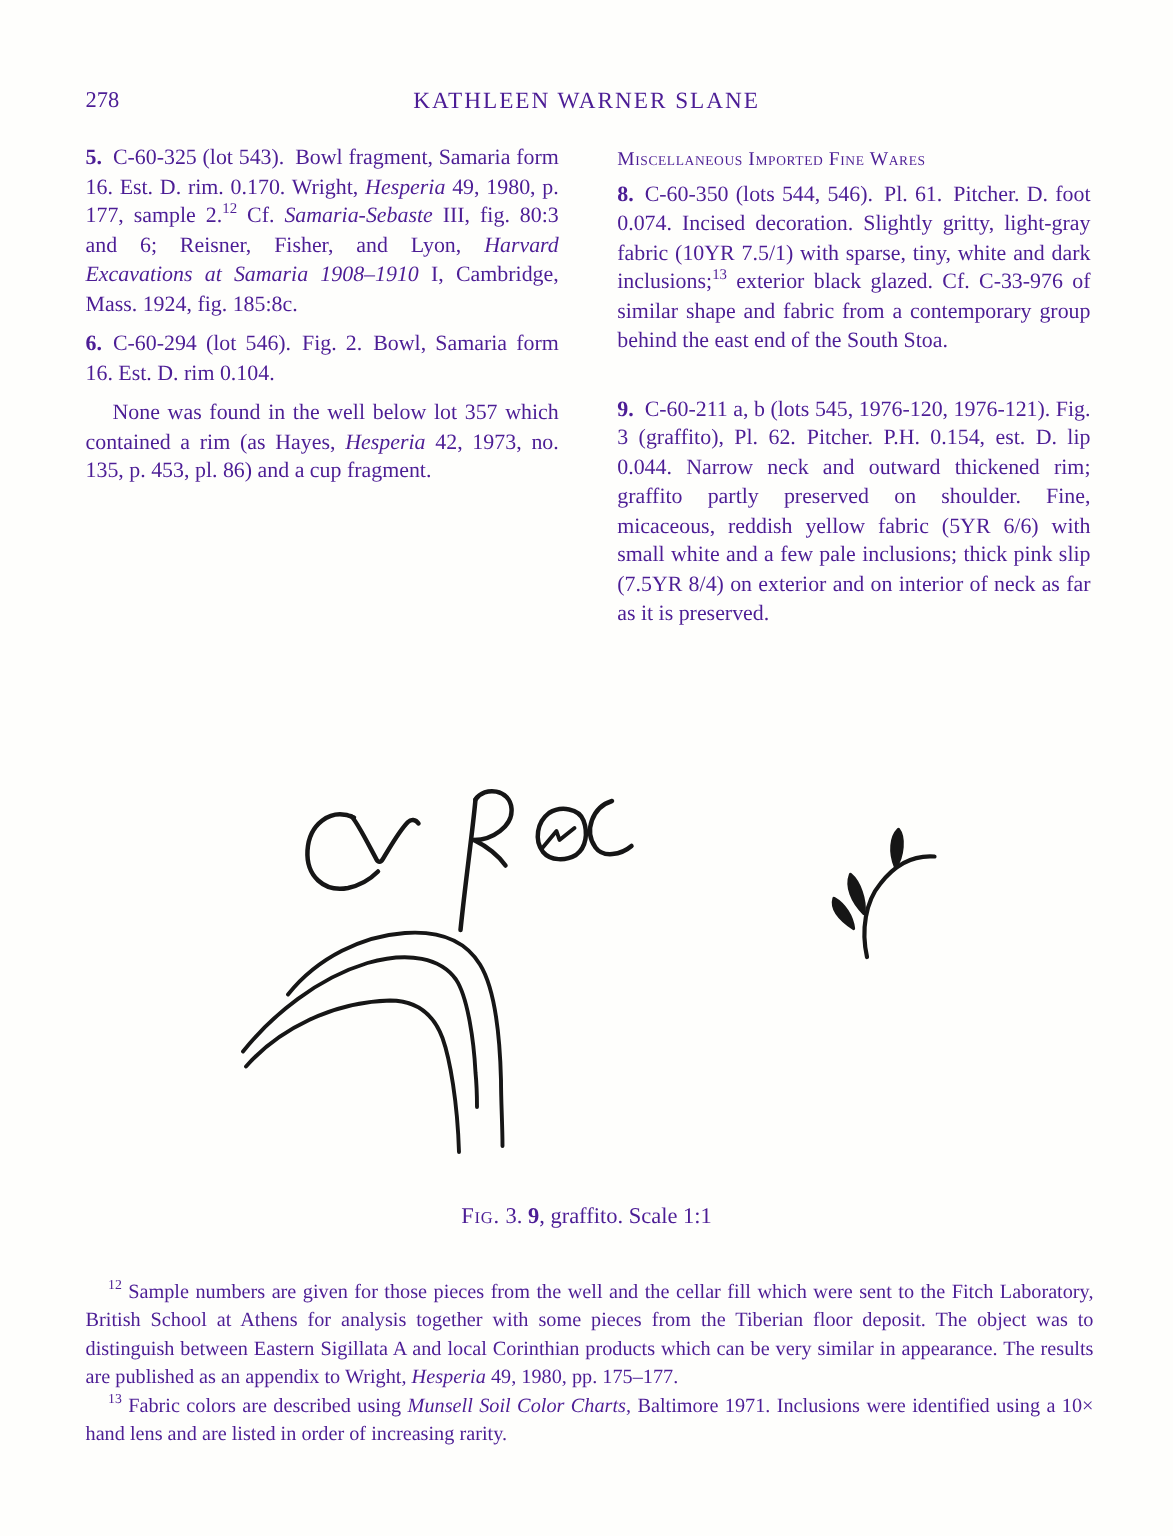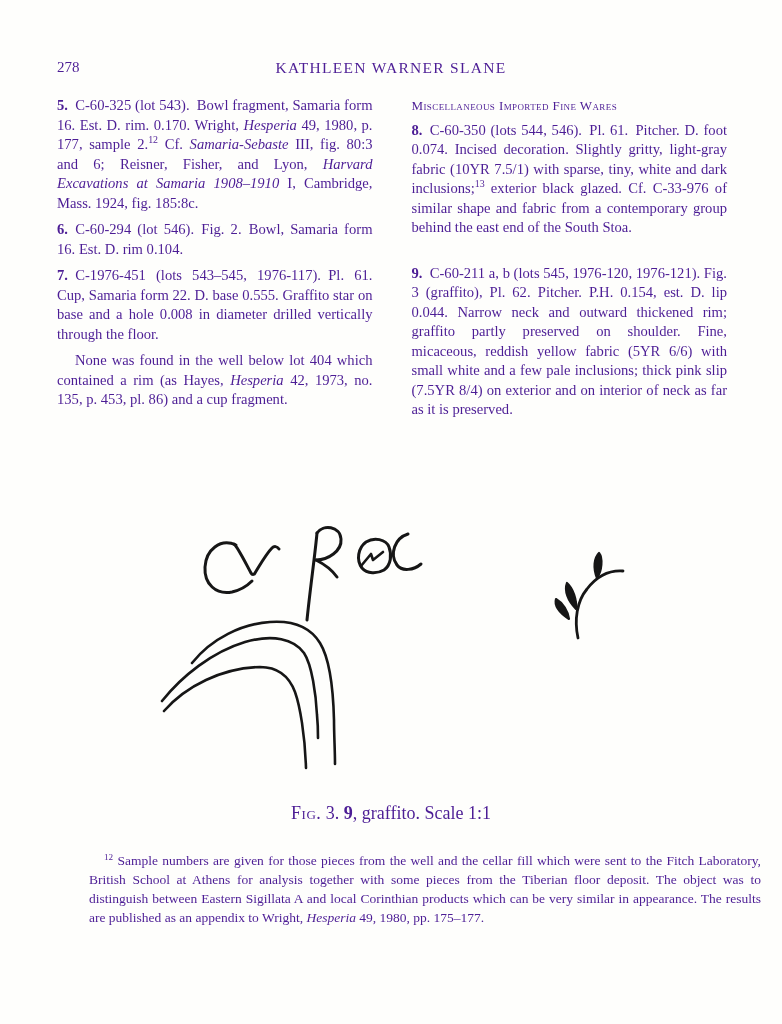--- a/index.html
+++ b/index.html
@@ -25,43 +25,42 @@
   .sc-heading.spaced-top{margin-top:15px;}
   .indent-para{margin:0;text-indent:18px;}
   .seg-b{font-weight:bold;}
   .seg-i{font-style:italic;}
   .seg-sup{vertical-align:super;font-size:0.68em;line-height:0;}
   .seg-sc{font-variant:small-caps;letter-spacing:0.5px;}
   .figure-area{position:absolute;left:140px;top:480px;width:500px;height:320px;}
   .figure-area svg{display:block;width:100%;height:100%;}
   .figure-caption{
     position:absolute;left:0;right:0;top:803px;text-align:center;
-    font-size:18px;
+    font-size:15px;
   }
   .footnotes{
     position:absolute;left:57px;top:851px;width:672px;
-    font-size:13.5px;line-height:19px;text-align:justify;margin-left:32px;
+    font-size:13.5px;line-height:19px;text-align:justify;
   }
   .footnote{margin:0;text-indent:15px;}
 </style>
 </head>
 <body>
 
 <div class="page">
 
   <div class="page-number">278</div>
   <div class="running-head">KATHLEEN WARNER SLANE</div>
 
   <div class="columns">
 
     <div class="col">
       <p class="entry"><span class="seg-b">5.</span><span> C-60-325 (lot 543). Bowl fragment, Samaria form 16. Est. D. rim. 0.170. Wright, </span><span class="seg-i">Hesperia</span><span> 49, 1980, p. 177, sample 2.</span><span class="seg-sup">12</span><span> Cf. </span><span class="seg-i">Samaria-Sebaste</span><span> III, fig. 80:3 and 6; Reisner, Fisher, and Lyon, </span><span class="seg-i">Harvard Excavations at Samaria 1908–1910</span><span> I, Cambridge, Mass. 1924, fig. 185:8c.</span></p>
       <p class="entry"><span class="seg-b">6.</span><span> C-60-294 (lot 546). Fig. 2. Bowl, Samaria form 16. Est. D. rim 0.104.</span></p>
-      <p class="entry"><span class="seg-b">7.</span><span> C-1976-451 (lots 543–545, 1976-117). Pl. 61. Cup, Samaria form 22. D. base 0.555. Graffito star on base and a hole 0.008 in diameter drilled vertically through the floor.</span></p>
-      <p class="indent-para"><span>None was found in the well below lot 404 which contained a rim (as Hayes, </span><span class="seg-i">Hesperia</span><span> 42, 1973, no. 135, p. 453, pl. 86) and a cup fragment.</span></p>
+      <p class="indent-para"><span>None was found in the well below lot 357 which contained a rim (as Hayes, </span><span class="seg-i">Hesperia</span><span> 42, 1973, no. 135, p. 453, pl. 86) and a cup fragment.</span></p>
     </div>
 
     <div class="col">
       <h3 class="sc-heading">Miscellaneous Imported Fine Wares</h3>
       <p class="entry"><span class="seg-b">8.</span><span> C-60-350 (lots 544, 546). Pl. 61. Pitcher. D. foot 0.074. Incised decoration. Slightly gritty, light-gray fabric (10YR 7.5/1) with sparse, tiny, white and dark inclusions;</span><span class="seg-sup">13</span><span> exterior black glazed. Cf. C-33-976 of similar shape and fabric from a contemporary group behind the east end of the South Stoa.</span></p>
       <p class="entry mt-lg"><span class="seg-b">9.</span><span> C-60-211 a, b (lots 545, 1976-120, 1976-121). Fig. 3 (graffito), Pl. 62. Pitcher. P.H. 0.154, est. D. lip 0.044. Narrow neck and outward thickened rim; graffito partly preserved on shoulder. Fine, micaceous, reddish yellow fabric (5YR 6/6) with small white and a few pale inclusions; thick pink slip (7.5YR 8/4) on exterior and on interior of neck as far as it is preserved.</span></p>
     </div>
 
   </div>
 
@@ -85,15 +84,16 @@
       <path d="M 457 98 C 453 88 454 78 459 73 C 463 78 462 91 457 98 Z" fill="#161616" stroke-width="2.2"></path>
       <path d="M 436 129 C 428 121 424 111 427 103 C 433 108 437 120 436 129 Z" fill="#161616" stroke-width="2.2"></path>
       <path d="M 429 139 C 420 133 414 126 416 119 C 423 123 428 131 429 139 Z" fill="#161616" stroke-width="2.2"></path>
     </svg>
   </div>
 
   <div class="figure-caption"><span class="seg-sc">Fig.</span><span> 3. </span><span class="seg-b">9</span><span>, graffito. Scale 1:1</span></div>
 
   <div class="footnotes">
     <p class="footnote"><span class="seg-sup">12</span><span> Sample numbers are given for those pieces from the well and the cellar fill which were sent to the Fitch Laboratory, British School at Athens for analysis together with some pieces from the Tiberian floor deposit. The object was to distinguish between Eastern Sigillata A and local Corinthian products which can be very similar in appearance. The results are published as an appendix to Wright, </span><span class="seg-i">Hesperia</span><span> 49, 1980, pp. 175–177.</span></p>
+    <p class="footnote"><span class="seg-sup">13</span><span> Fabric colors are described using </span><span class="seg-i">Munsell Soil Color Charts</span><span>, Baltimore 1971. Inclusions were identified using a 10× hand lens and are listed in order of increasing rarity.</span></p>
   </div>
 
 </div>
 
 </body></html>

